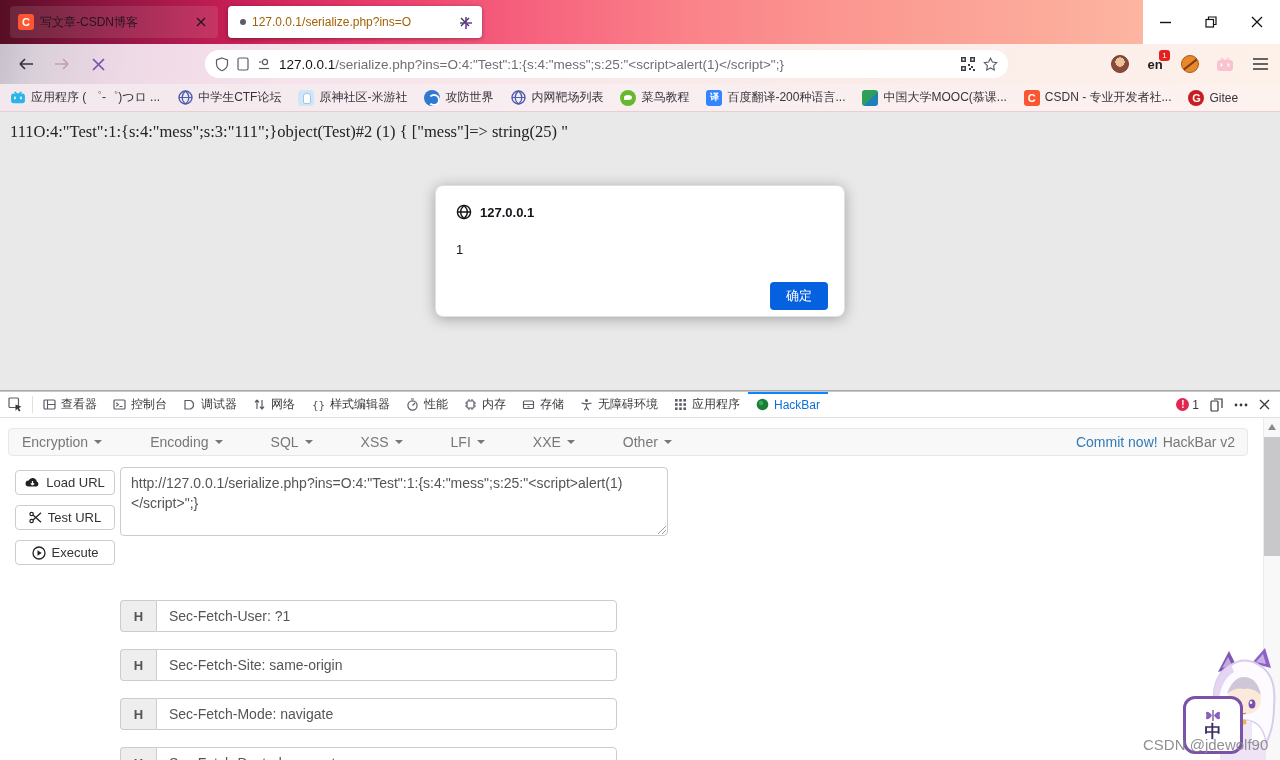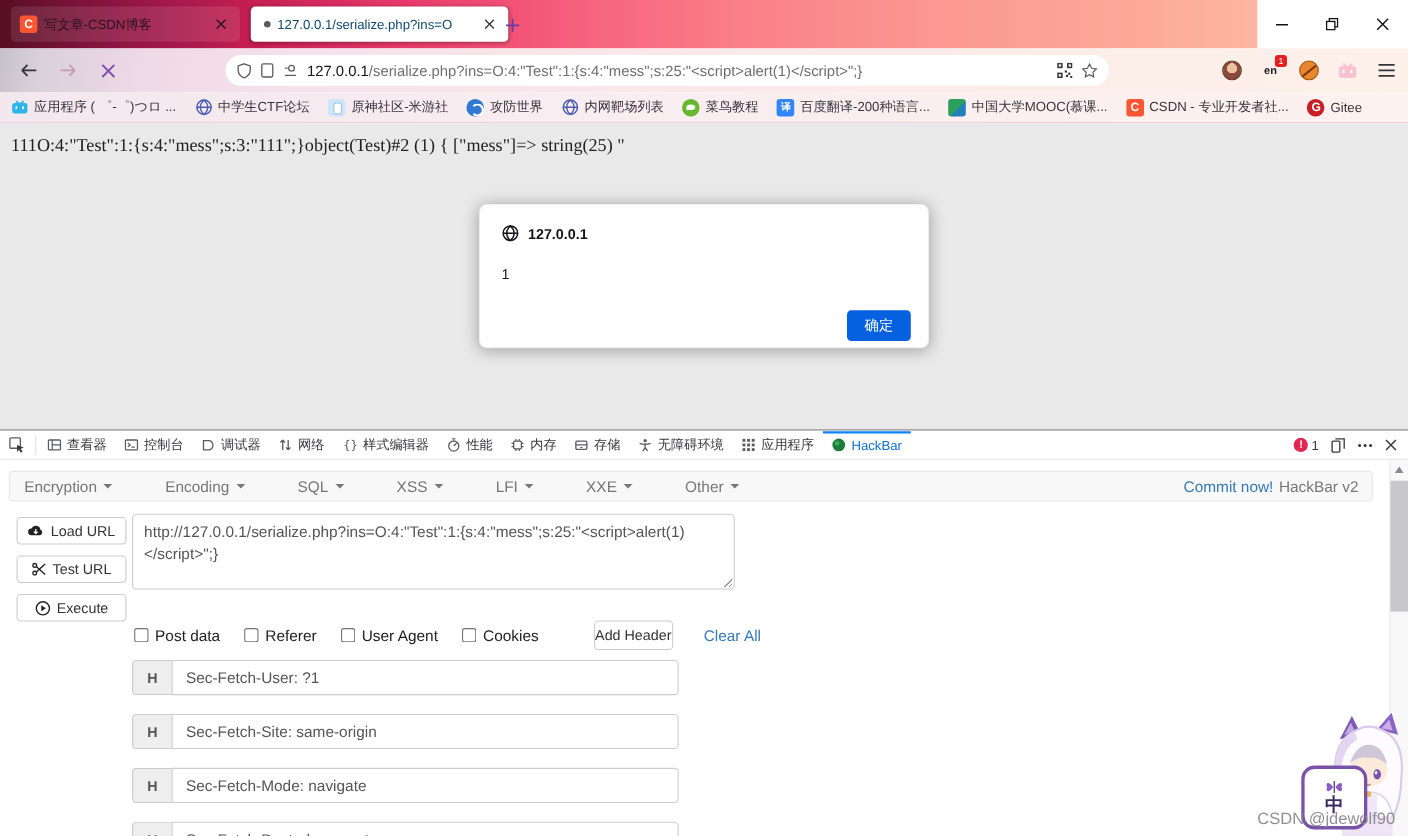--- a/index.html
+++ b/index.html
@@ -7,41 +7,41 @@
   body { font-family:"Liberation Sans","DejaVu Sans",sans-serif; }
   .stage { position:relative; width:1280px; height:760px; background:#fff; overflow:hidden; }
   svg { display:block; }
 
   
   .tabbar { position:absolute; left:0; top:0; width:1280px; height:44px; background:#fff; }
   .tab-gradient { position:absolute; left:0; top:0; width:1143px; height:44px;
     background:linear-gradient(90deg,#570e25 0%,#8c1540 9%,#c51e55 20%,#e93a6b 32%,#f6617d 46%,#fa8289 60%,#fb9790 74%,#fcab9b 92%,#fdb5a2 100%); }
   .tab { position:absolute; top:6px; height:32px; display:flex; align-items:center; border-radius:4px; font-size:12px; }
   .tab-inactive { left:10px; width:208px; background:rgba(255,255,255,0.10); color:#27141c; padding:0 8px; }
-  .tab-active { left:228px; width:234px; background:#fff; color:#0c4a6e; padding:4px 8px; box-shadow:0 1px 4px rgba(0,0,0,.35); }
+  .tab-active { left:228px; width:254px; background:#fff; color:#a16207; padding:4px 8px; box-shadow:0 1px 4px rgba(0,0,0,.35); }
   .tab-title { flex:1; white-space:nowrap; overflow:hidden; margin:0 6px; }
   .favicon-csdn { width:16px; height:16px; border-radius:3px; background:#fc5531; color:#fff; font-size:11px; font-weight:bold; display:flex; align-items:center; justify-content:center; flex:none; }
   .load-dot { width:6px; height:6px; border-radius:50%; background:#5b5b66; flex:none; margin-left:4px; }
   .tab-close { flex:none; width:18px; height:18px; display:flex; align-items:center; justify-content:center; border-radius:3px; cursor:default; }
   .newtab-btn { position:absolute; left:455px; top:12px; width:22px; height:22px; display:flex; align-items:center; justify-content:center; }
   .win-controls { position:absolute; right:0; top:0; height:44px; display:flex; }
   .win-btn { width:46px; height:44px; display:flex; align-items:center; justify-content:center; }
 
   
   .navbar { position:absolute; left:0; top:44px; width:1280px; height:40px;
     background:linear-gradient(100deg,#c7c1cb 0%,#d9d0da 3%,#eed9e6 10%,#f6e2eb 22%,#f9e8ea 45%,#fbece8 70%,#fdf1ea 100%); }
   .nav-btn { position:absolute; top:6px; width:28px; height:28px; display:flex; align-items:center; justify-content:center; border-radius:4px; }
   .urlbar { position:absolute; left:205px; top:6px; width:803px; height:28px; background:#fff; border-radius:14px; display:flex; align-items:center; padding:0 10px; gap:8px; }
   .url-text { flex:1; font-size:13.5px; white-space:nowrap; overflow:hidden; }
   .url-host { color:#15141a; }
   .url-path { color:#6f6e76; }
   .ext-area { position:absolute; right:10px; top:0; height:40px; display:flex; align-items:center; gap:15px; }
   .ext-ico { position:relative; width:20px; height:20px; display:flex; align-items:center; justify-content:center; }
   .ext-avatar { width:18px; height:18px; border-radius:50%; background:radial-gradient(circle at 50% 38%,#e9c29b 0 36%,#8a4b3a 37%); border:1px solid #6d392c; }
-  .ext-en { font-size:10px; font-weight:bold; color:#1c1c21; }
+  .ext-en { font-size:13px; font-weight:bold; color:#1c1c21; }
   .ext-badge { position:absolute; top:-4px; right:-5px; min-width:11px; height:11px; border-radius:3px; background:#e22121; color:#fff; font-size:8px; line-height:11px; text-align:center; padding:0 2px; }
   .ext-ball { width:18px; height:18px; border-radius:50%; background:#e8872e; border:1px solid #a85a14; position:relative; overflow:hidden; }
   .ext-ball:before { content:""; position:absolute; left:-2px; top:7px; width:22px; height:2px; background:#7a3a0a; transform:rotate(-38deg); }
   .ext-tv { opacity:.7; }
 
   
   .bookmarksbar { position:absolute; left:0; top:84px; width:1280px; height:28px;
     background:linear-gradient(90deg,#f2e8ed 0%,#f8edf0 40%,#fdf2ee 100%);
     border-bottom:1px solid #e9cdd6; display:flex; align-items:center; padding:0 10px; gap:17px; }
   .bm { display:flex; align-items:center; gap:5px; font-size:12px; color:#38333c; white-space:nowrap; }
@@ -505,40 +505,20 @@
           <path d="M5.5 4.3L9.7 7l-4.2 2.7z" fill="#222"></path>
         </svg>
       <span>Execute</span>
     </button>
 
     <div class="hb-textarea-wrap">
       <textarea class="hb-textarea" spellcheck="false" style="">http://127.0.0.1/serialize.php?ins=O:4:"Test":1:{s:4:"mess";s:25:"&lt;script&gt;alert(1)&lt;/script&gt;";}</textarea>
       <div class="resize-handle"></div>
     </div>
 
-    <div class="hb-optrow">
-      <span class="hb-check">
-          <input type="checkbox" style="">
-          <span>Post data</span>
-        </span>
-      <span class="hb-check">
-          <input type="checkbox" style="">
-          <span>Referer</span>
-        </span>
-      <span class="hb-check">
-          <input type="checkbox" style="">
-          <span>User Agent</span>
-        </span>
-      <span class="hb-check">
-          <input type="checkbox" style="">
-          <span>Cookies</span>
-        </span>
-      <button class="hb-addheader">Add Header</button>
-      <span class="hb-clear">Clear All</span>
-    </div>
 
     <div class="hb-header-row" style="top:182px">
       <span class="hb-addon">H</span>
       <input class="hb-hinput" value="Sec-Fetch-User: ?1" style="">
     </div>
     <div class="hb-header-row" style="top:231px">
       <span class="hb-addon">H</span>
       <input class="hb-hinput" value="Sec-Fetch-Site: same-origin" style="">
     </div>
     <div class="hb-header-row" style="top:280px">

